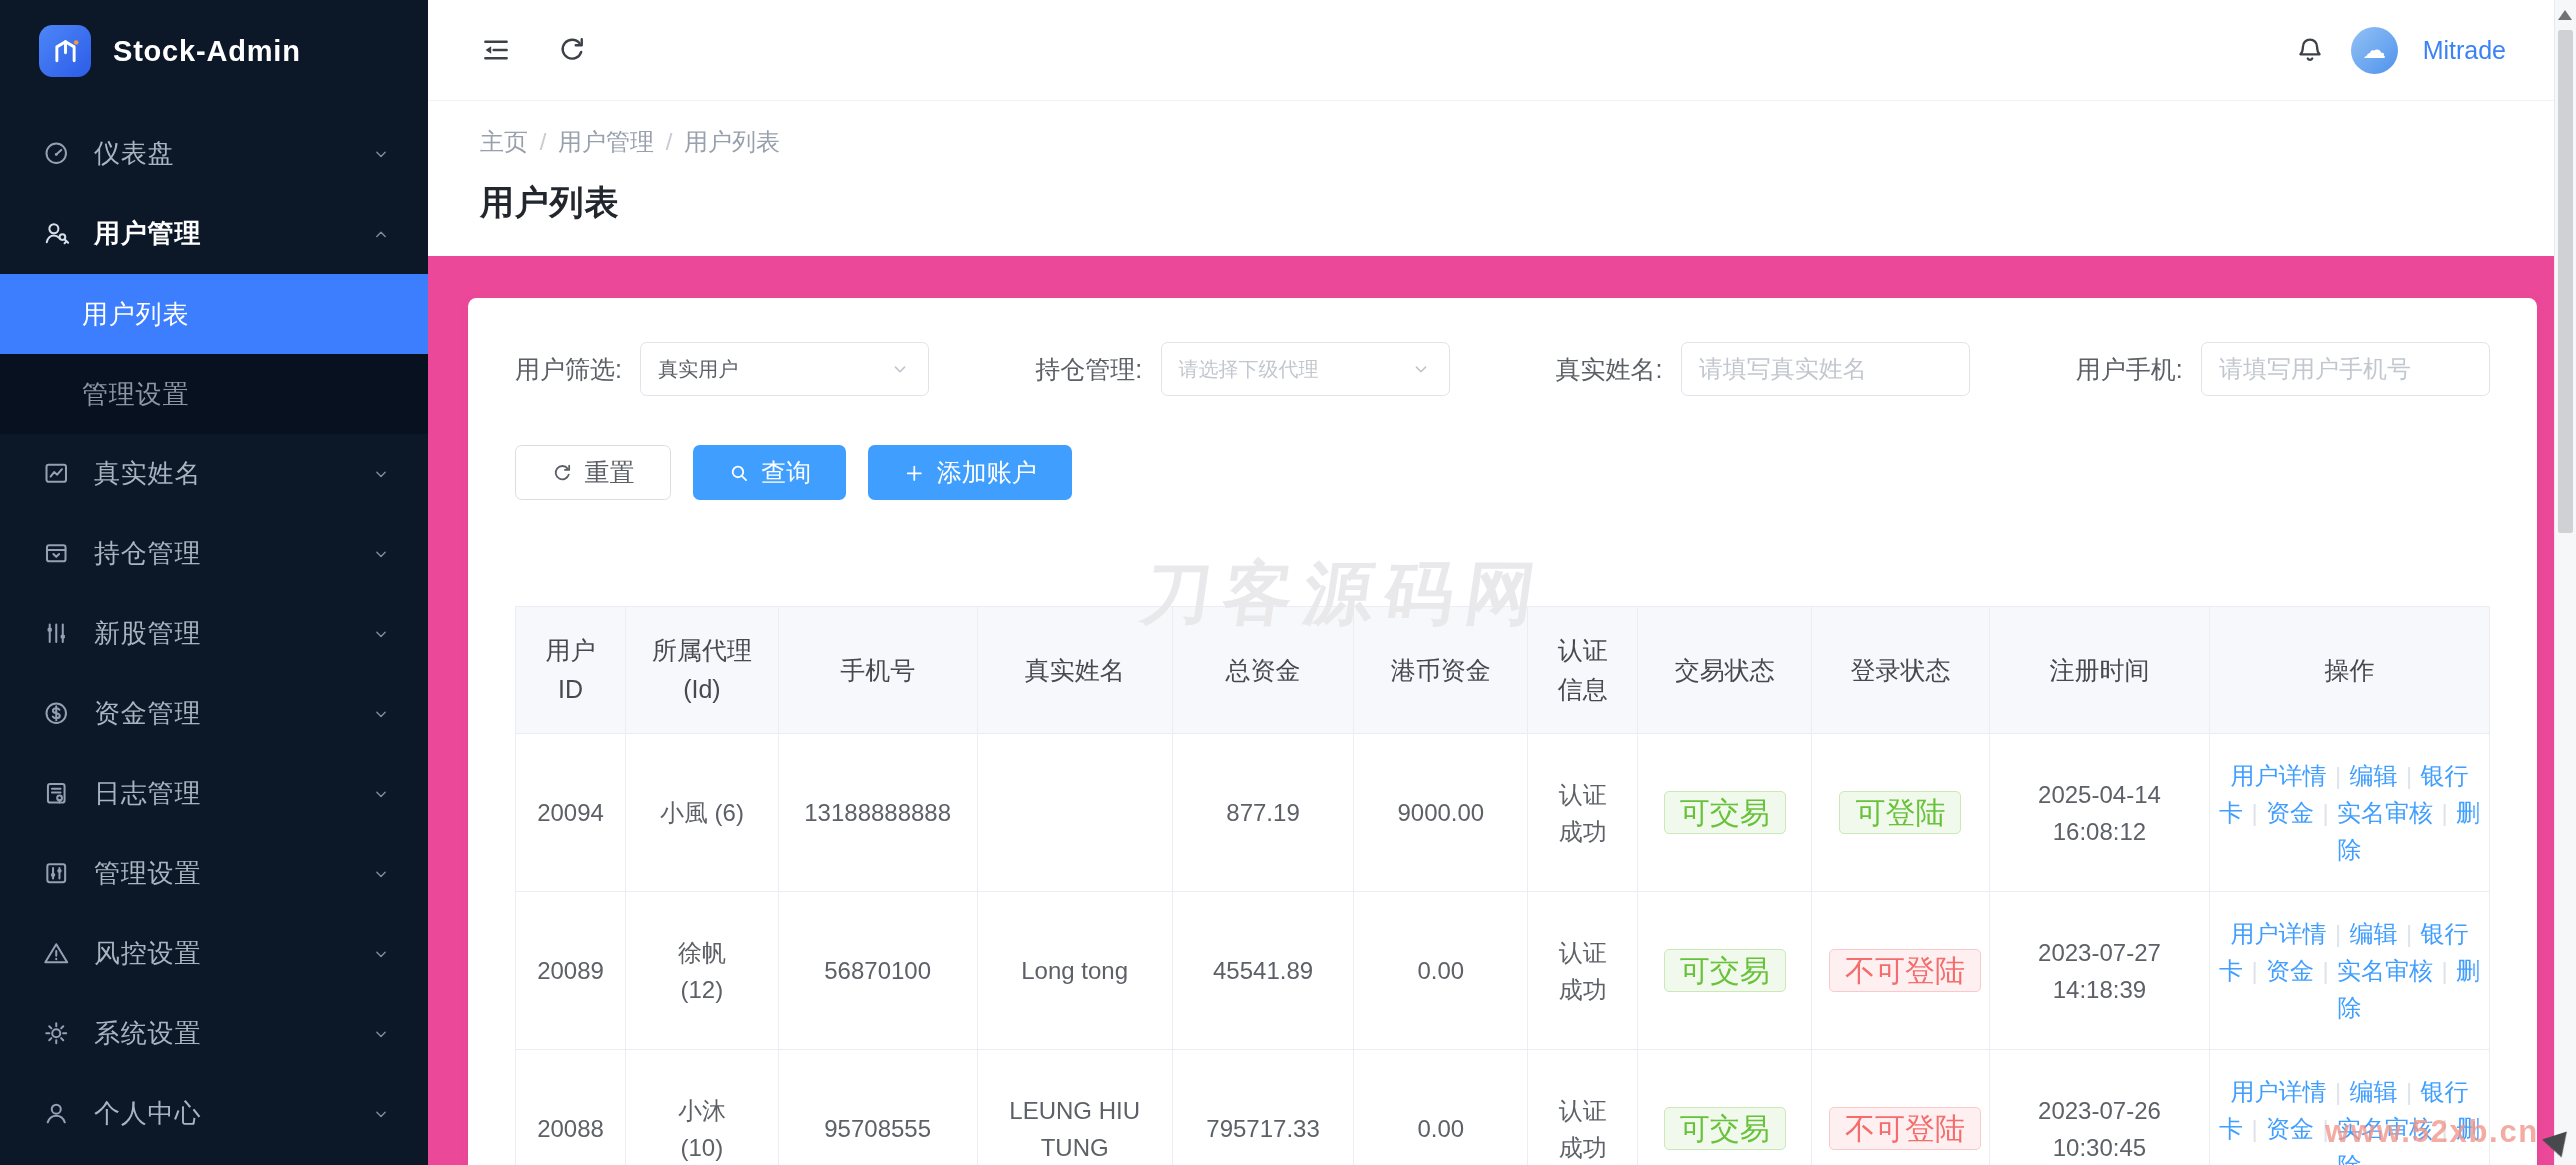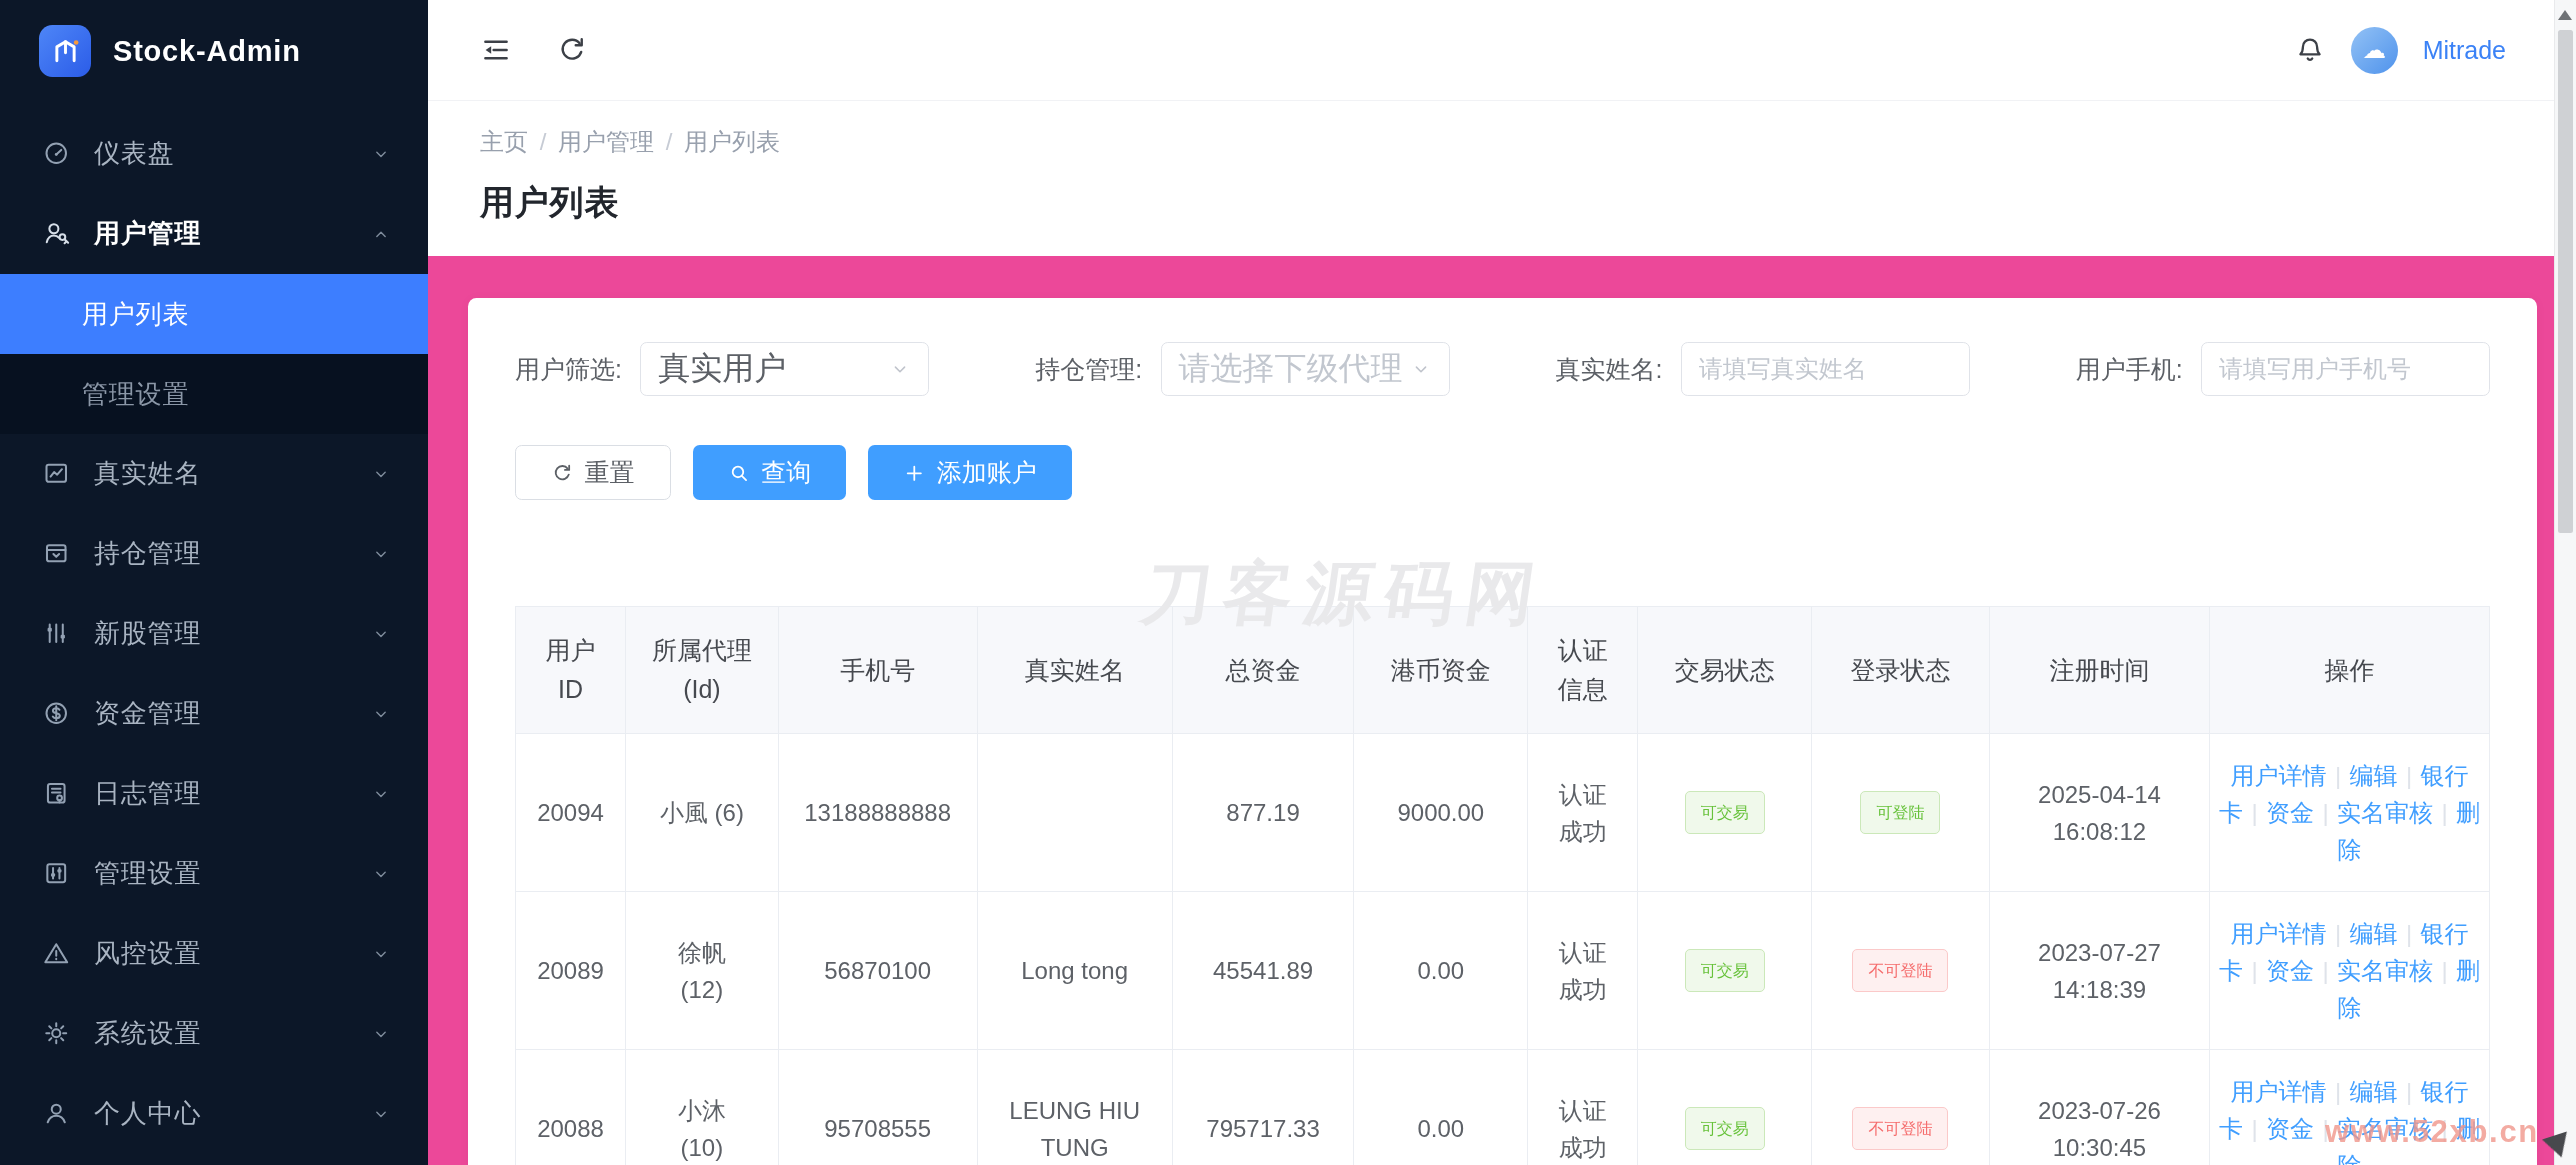--- a/index.html
+++ b/index.html
@@ -47,21 +47,21 @@
   .content { flex:1; padding:42px 39px 0 40px; background:#ec4899; min-height:0; }
   .card { background:#fff; border-radius:8.4px; padding:44px 47px; position:relative;
     box-shadow:0 1.7px 11.7px rgba(0,0,0,.04); height:1006px; }
 
   
   .filters { display:flex; justify-content:space-between; align-items:center; }
   .f-group { display:flex; align-items:center; }
   .f-label { font-size:25px; color:#5c6066; margin-right:18.4px; white-space:nowrap; }
   .f-control { width:289px; height:54px; border:1.7px solid #e0e3e9; border-radius:6.7px;
     display:flex; align-items:center; justify-content:space-between; padding:0 17px; background:#fff; }
-  .f-value { font-size:32px; color:#5c6066; }
+  .f-value { font-size:20px; color:#5c6066; }
   .f-value.ph { color:#c2c7cf; }
   .f-chevron { width:22px; height:22px; color:#c0c4cc; flex:0 0 22px; }
   .f-chevron svg { width:100%; height:100%; }
   .f-control input { border:none; outline:none; width:100%; font-size:24px; color:#5c6066;
     font-family:"Liberation Sans", sans-serif; background:transparent; }
   .f-control input::placeholder { color:#c2c7cf; }
 
   
   .btn-row { margin-top:49px; display:flex; gap:22px; }
   .btn { height:55px; border-radius:6.7px; font-size:25px; display:inline-flex; align-items:center;
@@ -70,21 +70,21 @@
   .btn .b-icon svg { width:100%; height:100%; }
   .btn.ghost { background:#fff; border:1.7px solid #dadee4; color:#5c6066; }
   .btn.primary { background:var(--primary,#409eff); color:#fff; }
 
   
   table { margin-top:106px; width:100%; border-collapse:collapse; table-layout:fixed; }
   th, td { border:0.8px solid #eaedf2; text-align:center; vertical-align:middle; }
   th { background:#f7f8fb; color:#46494f; font-weight:400; height:127px; font-size:25px;
     line-height:39px; padding:0 11.7px; white-space:pre-line; }
   td { height:158px; color:#5d6167; font-size:24px; line-height:37px; padding:10px 17px; white-space:pre-line; }
-  .badge { display:inline-block; padding:5.9px 15px; border-radius:5px; font-size:16px; line-height:30px; white-space:nowrap; }
+  .badge { display:inline-block; padding:5.9px 15px; border-radius:5px; font-size:30px; line-height:30px; white-space:nowrap; }
   .badge.green { color:var(--success,#67c23a); background:#f0f9eb; border:0.8px solid #cbe8b9; }
   .badge.red { color:var(--danger,#f56c6c); background:#fef0f0; border:0.8px solid #fbc9c9; }
   td.actions { color:var(--primary,#409eff); padding:10px 8.4px; }
   .link { cursor:pointer; }
   .sep { color:#dfe3ea; margin:0 8.4px; }
 
   
   .watermark-center { position:absolute; left:675px; top:250px; font-size:69px; font-weight:700;
     color:#e9e9eb; transform:skewX(-8deg); letter-spacing:11.7px; pointer-events:none; z-index:5; white-space:nowrap; }
   .watermark-corner { position:fixed; right:37px; bottom:15px; font-size:31px; font-weight:700;

